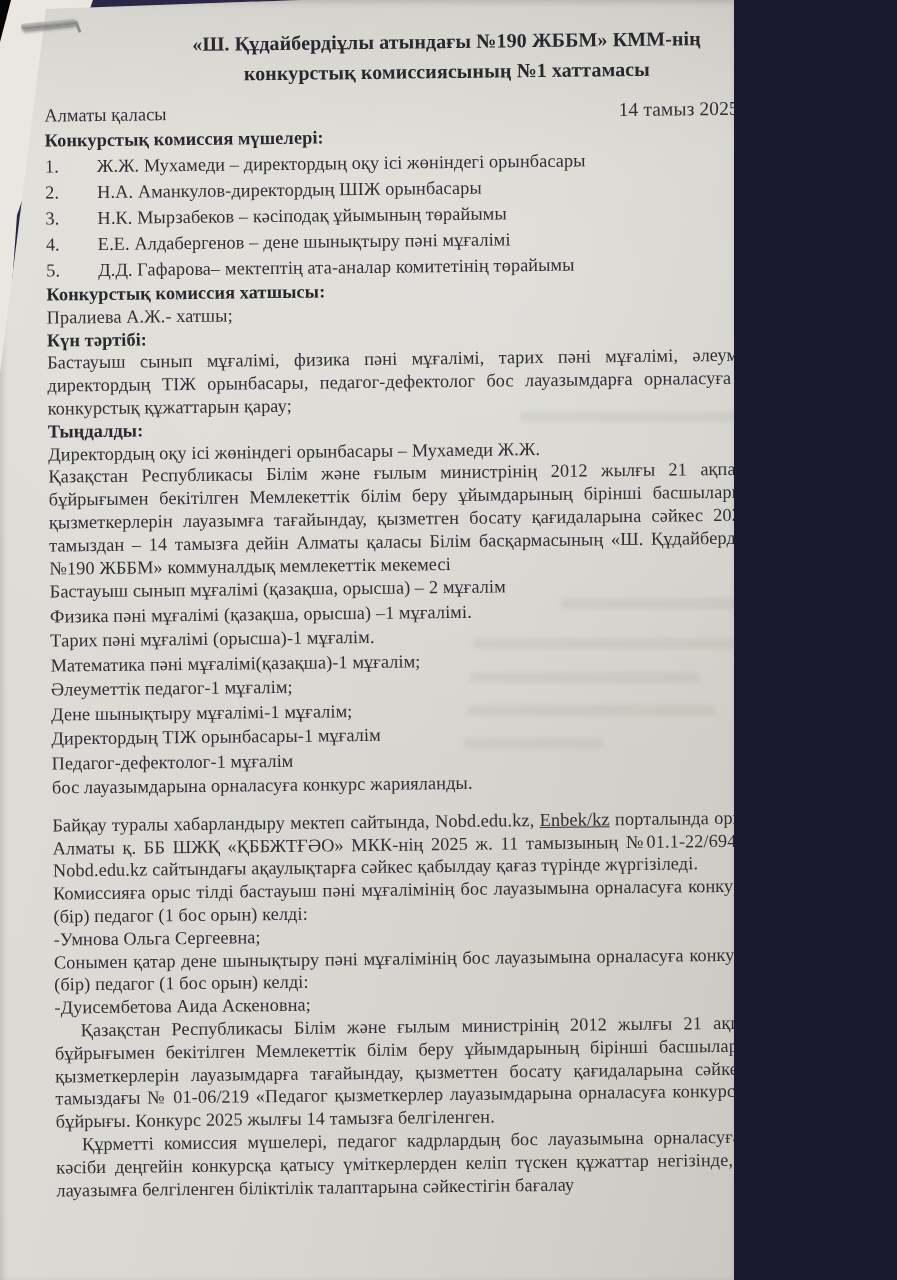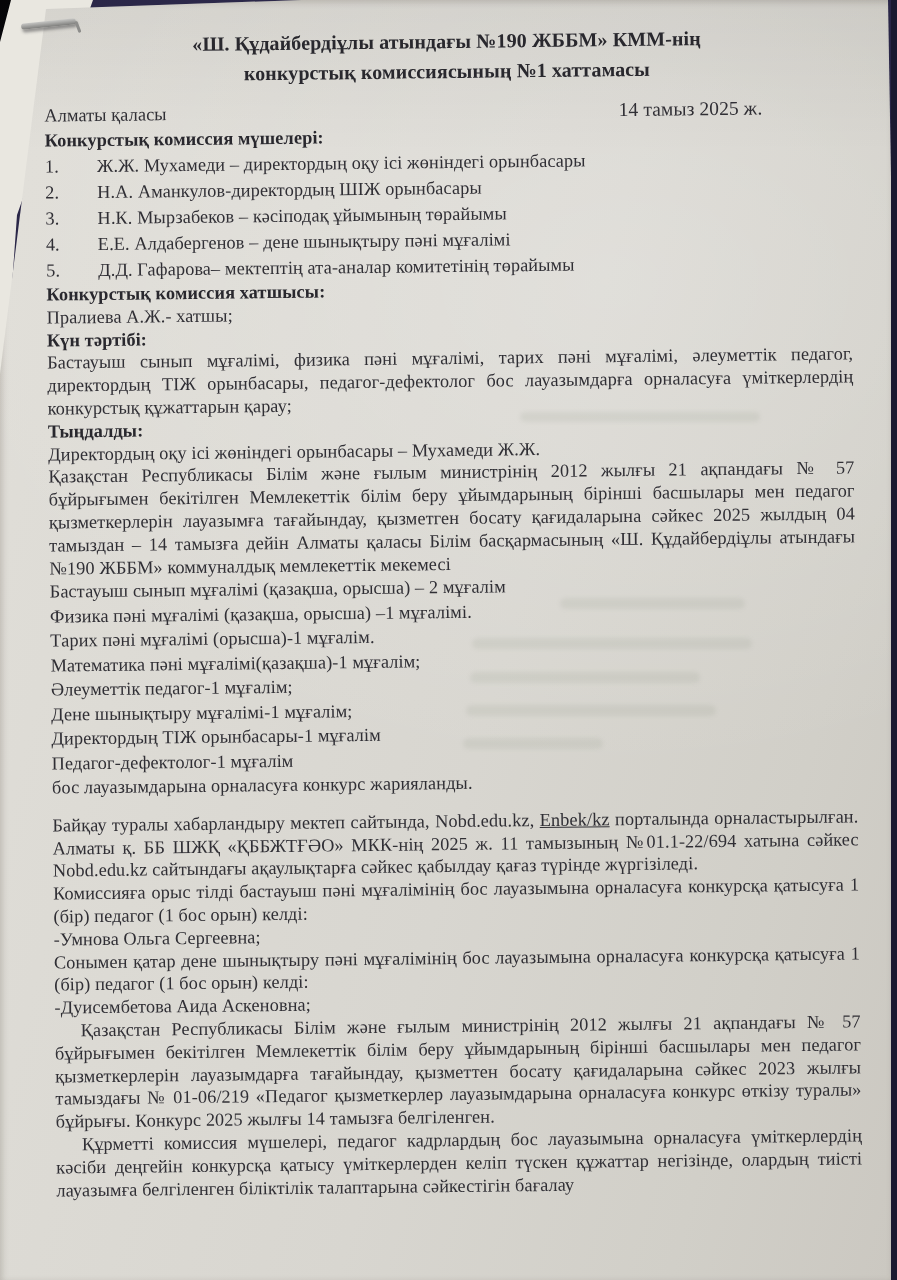--- a/index.html
+++ b/index.html
@@ -1,17 +1,17 @@
 <!DOCTYPE html>
 <html><head>
 <meta charset="utf-8">
 <style>
   html,body { margin:0; padding:0; background:#1b1930; }
   .photo {
-    position:relative; width:891px; height:1280px; overflow:hidden;
+    position:relative; width:734px; height:1280px; overflow:hidden;
     background:linear-gradient(100deg,#2a2647 0%,#2e2a4d 50%,#262343 100%);
     font-family:"Liberation Serif","DejaVu Serif",serif;
   }
   
   .edge-black {
     position:absolute; left:0; top:0; width:20px; height:440px;
     background:linear-gradient(180deg,#050507,#14122a);
     clip-path:polygon(0 0, 20px 0, 0 440px);
   }
   

